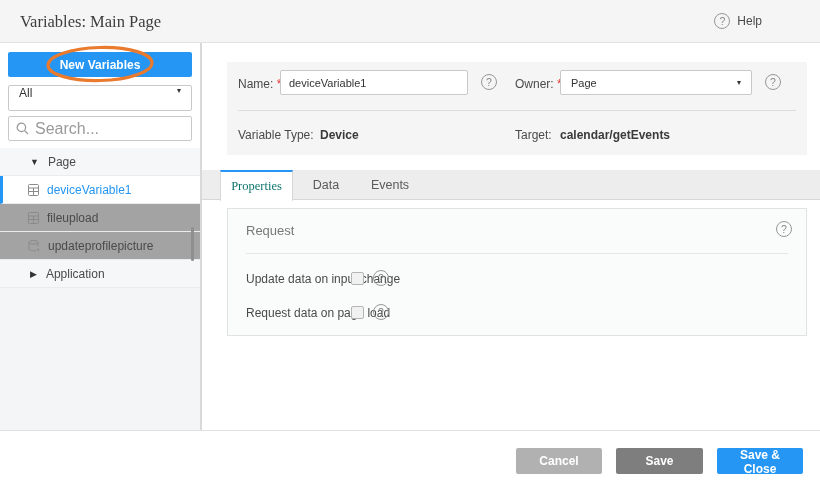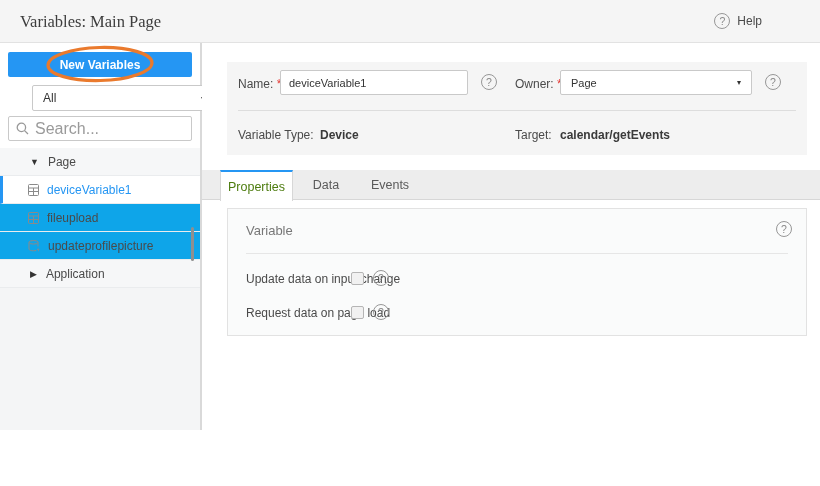--- a/index.html
+++ b/index.html
@@ -20,31 +20,31 @@
 
   
   .sidebar { position:absolute; left:0; top:43px; width:202px; height:387px;
              background:#fff; border-right:2px solid #d9d9d9; }
   .new-var-btn { position:absolute; left:8px; top:9px; width:184px; height:25px;
                  background:#2596f3; color:#fff; border:none; border-radius:2px;
                  font-family:inherit; font-size:12px; font-weight:bold; cursor:pointer; }
   .annotation { position:absolute; left:44px; top:1px; width:112px; height:40px; z-index:5; pointer-events:none; }
   .filter-select { position:absolute; left:8px; top:42px; width:184px; height:26px; background:#fff;
                    border:1px solid #c9c9c9; border-radius:2px; font-size:12px; color:#333;
-                   display:flex; align-items:center; padding:0 10px; cursor:pointer;margin-left:24px; }
+                   display:flex; align-items:flex-start; padding:0 10px; cursor:pointer; }
   .filter-select .caret { margin-left:auto; font-size:8px; color:#333; }
   .search-wrap { position:absolute; left:8px; top:73px; width:184px; height:25px; }
   .search-wrap svg { position:absolute; left:8px; top:6px; }
   .search-input { width:100%; height:100%; border:1px solid #c9c9c9; border-radius:2px;
                   font-family:inherit; font-size:16px; color:#555; padding:0 6px 0 26px; outline:none; }
   .search-input::placeholder { color:#9a9a9a; }
 
   .tree { position:absolute; left:0; top:105px; width:200px; }
   .tree-row { height:28px; display:flex; align-items:center; font-size:12px; color:#4a4a4a;
-              border-bottom:1px solid #eaecee; cursor:pointer; background:#0ea5e9; }
+              border-bottom:1px solid #eaecee; cursor:pointer; background:#a3a3a3; }
   .tree-group { background:#f6f7f8; padding-left:30px; }
   .tree-group .tw { font-size:9px; color:#333; margin-right:9px; }
   .tree-item { padding-left:28px; }
   .tree-item .vicon { margin-right:8px; display:inline-flex; }
   .tree-item.selected { background:#fff; border-left:3px solid #2596f3; padding-left:25px;
                         color:#2596f3; }
   .tree-filler { position:absolute; left:0; top:245px; width:200px; height:142px; background:#f4f5f6; }
   .scroll-thumb { position:absolute; left:191px; top:184px; width:3px; height:34px;
                   background:#8f8f8f; border-radius:2px; cursor:grab; }
 
@@ -63,21 +63,21 @@
   .owner-select .caret { margin-left:auto; font-size:8px; color:#333; }
   .form-divider { position:absolute; left:11px; top:48px; width:558px; border-top:1px solid #ddd; }
   .fvalue { position:absolute; font-size:12px; font-weight:bold; color:#3a3a3a; }
 
   
   .tabs { position:absolute; left:0; top:127px; width:618px; height:30px; background:#ededed;
           border-bottom:1px solid #d7d7d7; }
   .tab { position:absolute; top:0; height:30px; display:flex; align-items:center; justify-content:center;
          font-size:12.5px; color:#5a5a5a; cursor:pointer; }
   .tab.active { background:#fff; border-top:2px solid #2596f3; border-left:1px solid #d7d7d7;
-                border-right:1px solid #d7d7d7; height:31px; color:#4d7c0f; z-index:2; }
+                border-right:1px solid #d7d7d7; height:31px; color:#0f766e; z-index:2;font-family:Liberation Serif, serif; }
   .tab-properties { left:18px; width:73px; }
   .tab-data { left:95px; width:58px; }
   .tab-events { left:155px; width:66px; }
 
   
   .behavior { position:absolute; left:25px; top:165px; width:580px; height:128px;
               background:#fafbfb; border:1px solid #e2e2e2; }
   .behavior-title { position:absolute; left:18px; top:14px; font-size:13px; color:#777; }
   .behavior-q { position:absolute; right:14px; top:12px; }
   .behavior-divider { position:absolute; left:18px; top:44px; width:542px; border-top:1px solid #e6e6e6; }
@@ -205,32 +205,37 @@
       <span class="fvalue" style="left:333px; top:66px;">calendar/getEvents</span>
     </div>
 
     <div class="tabs">
       <div class="tab tab-properties active">Properties</div>
       <div class="tab tab-data">Data</div>
       <div class="tab tab-events">Events</div>
     </div>
 
     <div class="behavior">
-      <div class="behavior-title">Variable</div>
+      <div class="behavior-title">Request</div>
       <span class="qmark behavior-q">?</span>
       <div class="behavior-divider"></div>
 
       <div class="brow brow-1">
         <span class="blabel">Update data on input change</span>
         <span class="checkbox"></span>
         <span class="qmark">?</span>
       </div>
 
       <div class="brow brow-2">
         <span class="blabel">Request data on page load</span>
         <span class="checkbox"></span>
         <span class="qmark">?</span>
       </div>
     </div>
   </div>
 
+  <div class="footer">
+    <button class="btn btn-cancel">Cancel</button>
+    <button class="btn btn-save">Save</button>
+    <button class="btn btn-save-close">Save &amp; Close</button>
+  </div>
 
 </div>
 
 </body></html>

